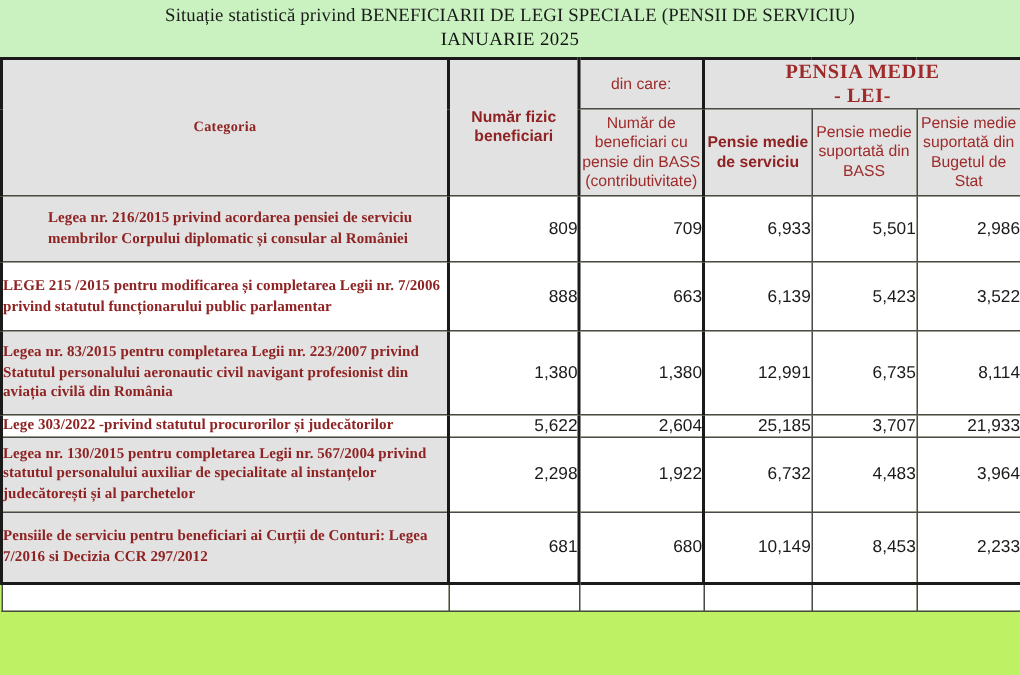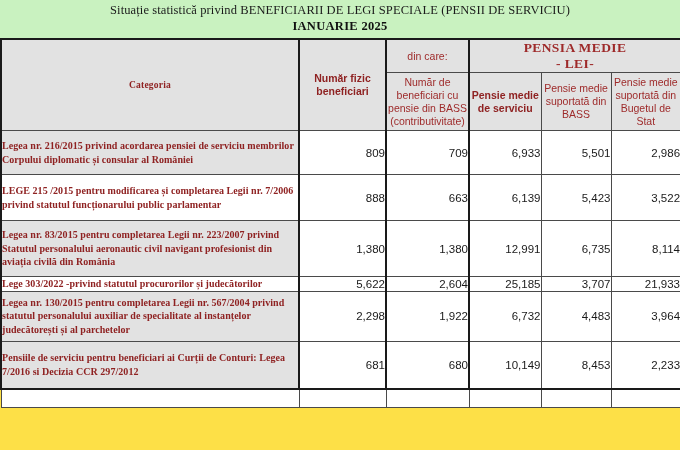--- a/index.html
+++ b/index.html
@@ -8,21 +8,21 @@
     width: 680px; height: 450px;
     overflow: hidden;
     background: #ffffff;
     font-family: "Liberation Sans", sans-serif;
   }
 
   #page {
     position: relative;
     width: 680px;
     height: 450px;
-    background: #fde047;
+    background: #bef264;
   }
 
   
   .banner {
     width: 680px;
     height: 38px;
     background: #c9f2c0;
     text-align: center;
     padding-top: 2px;
   }
@@ -30,21 +30,21 @@
     font-family: "Liberation Serif", serif;
     font-size: 12.5px;
     color: #1b1b1b;
     line-height: 16px;
     letter-spacing: 0.1px;
     white-space: nowrap;
   }
   .banner-sub {
     font-family: "Liberation Serif", serif;
     font-size: 12.5px;
-    font-weight: bold;
+    font-weight: normal;
     color: #111111;
     line-height: 17px;
     letter-spacing: 0.3px;
   }
 
   
   table.grid {
     border-collapse: collapse;
     table-layout: fixed;
     width: 680px;
@@ -165,21 +165,21 @@
         </td>
         <td class="hd">
           <span>Pensie medie suportată din BASS</span>
         </td>
         <td class="hd thick-r">
           <span>Pensie medie suportată din Bugetul de Stat</span>
         </td>
       </tr>
 
     <tr>
-          <td class="cat thick-l cat-gray" style="height: 44px;">Legea nr. 216/2015 privind acordarea pensiei de serviciu membrilor Corpului diplomatic și consular al României</td>
+          <td class="cat thick-l cat-gray" style="height: 44px; padding-left: 30px;">Legea nr. 216/2015 privind acordarea pensiei de serviciu membrilor Corpului diplomatic și consular al României</td>
           <td class="num thick-l">809</td>
           <td class="num thick-l">709</td>
           <td class="num thick-l">6,933</td>
           <td class="num ">5,501</td>
           <td class="num thick-r">2,986</td>
         </tr>
         <tr>
           <td class="cat thick-l cat-white" style="height: 46px; margin-left: 12px;">LEGE 215 /2015  pentru modificarea și completarea Legii nr. 7/2006 privind statutul funcționarului public parlamentar</td>
           <td class="num thick-l">888</td>
           <td class="num thick-l">663</td>

